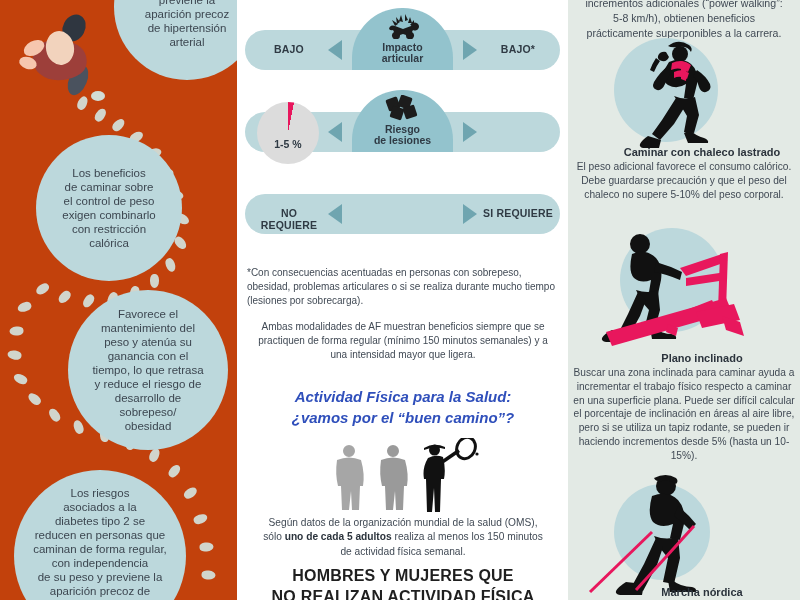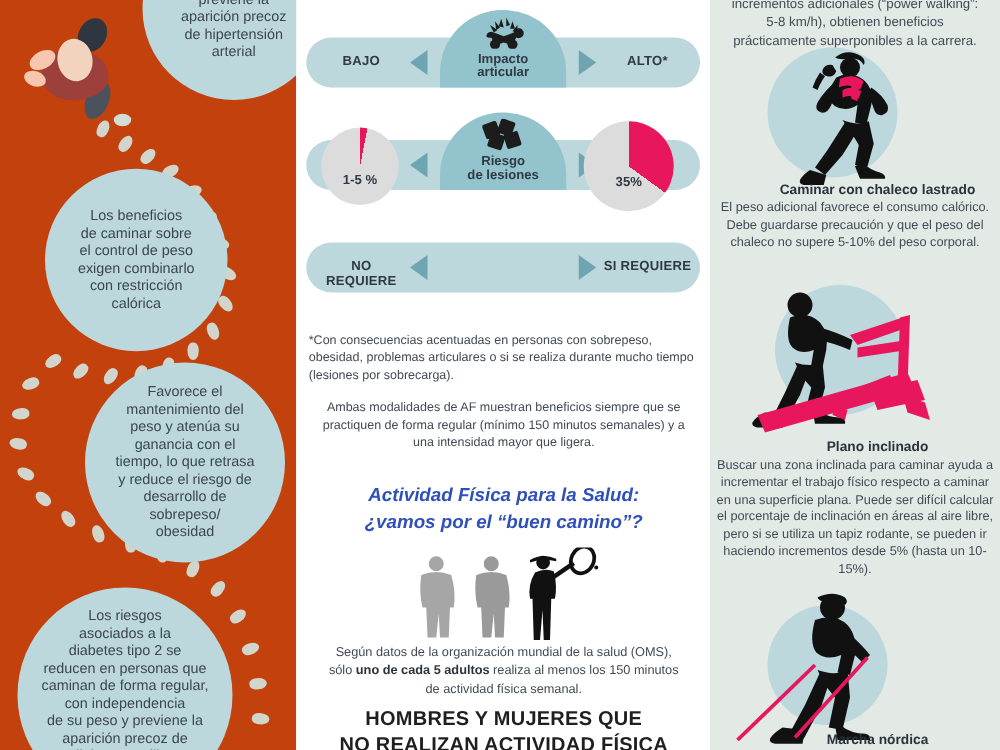--- a/index.html
+++ b/index.html
@@ -218,21 +218,21 @@
 diabetes mellitus
 tipo 2</span>
     </div>
   </div>
 
   <div class="col-center">
 
     <div class="cmp-row" style="top:8px;">
       <div class="cmp-bar"></div>
       <div class="side-label side-left">BAJO</div>
-      <div class="side-label side-right">ALTO*</div>
+      <div class="side-label side-right">BAJO*</div>
       <div class="arrow-l"></div>
       <div class="arrow-r"></div>
       <div class="cmp-dome">
         <svg class="dome-icon" width="40" height="26" viewBox="0 0 40 26">
           <g fill="#1c1c1c">
             <path d="M18 2 L20 9 L16 8 Z"></path>
               <path d="M22 1 L22 8 L25 7 Z"></path>
             <path d="M13 4 L17 9 L14 11 Z"></path>
               <path d="M27 4 L25 10 L29 10 Z"></path>
             <path d="M9 7 L15 11 L12 13 Z"></path>
@@ -248,24 +248,20 @@
     <div class="cmp-row" style="top:90px;">
       <div class="cmp-bar"></div>
       <div class="arrow-l"></div>
       <div class="arrow-r"></div>
 
       <div class="pie" style="left:12px; top:12px; width:62px; height:62px;
                   background: conic-gradient(#e8175d 0deg 11deg, #dcdcdc 11deg 360deg);">
         <div class="pie-cap" style="top:36px;">1-5 %</div>
       </div>
 
-      <div class="pie" style="left:222px; top:7px; width:72px; height:72px;
-                  background: conic-gradient(#e8175d 0deg 126deg, #dcdcdc 126deg 360deg);">
-        <div class="pie-cap" style="top:43px;">35%</div>
-      </div>
 
       <div class="cmp-dome">
         <svg class="dome-icon" width="36" height="26" viewBox="0 0 36 26">
           <g fill="#1c1c1c">
             <rect x="2" y="3" width="12" height="12" rx="1.6" transform="rotate(-20 8 9)"></rect>
             <rect x="14" y="1" width="12" height="12" rx="1.6" transform="rotate(20 20 7)"></rect>
             <rect x="6" y="12" width="12" height="12" rx="1.6" transform="rotate(18 12 18)"></rect>
             <rect x="19" y="11" width="12" height="12" rx="1.6" transform="rotate(-18 25 17)"></rect>
           </g>
         </svg>

